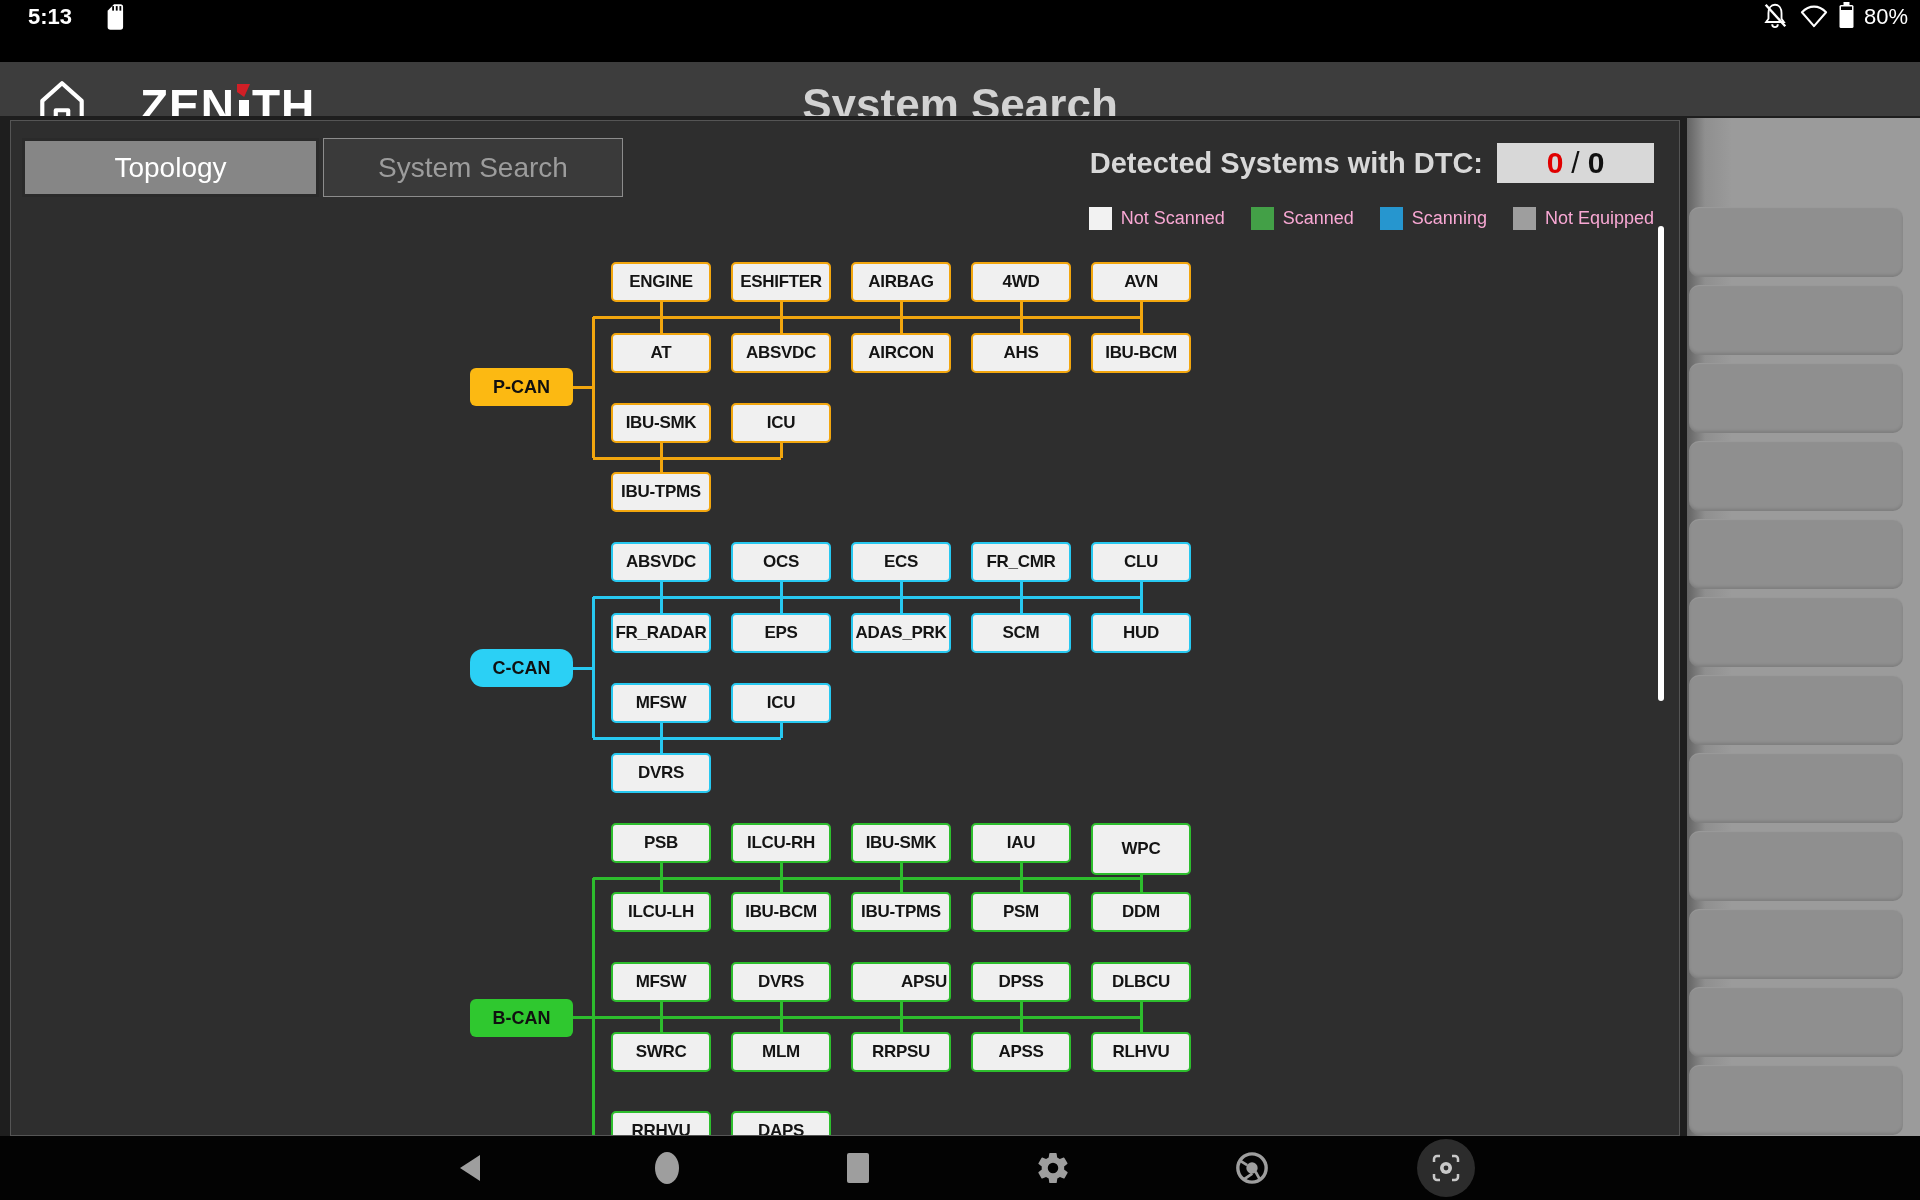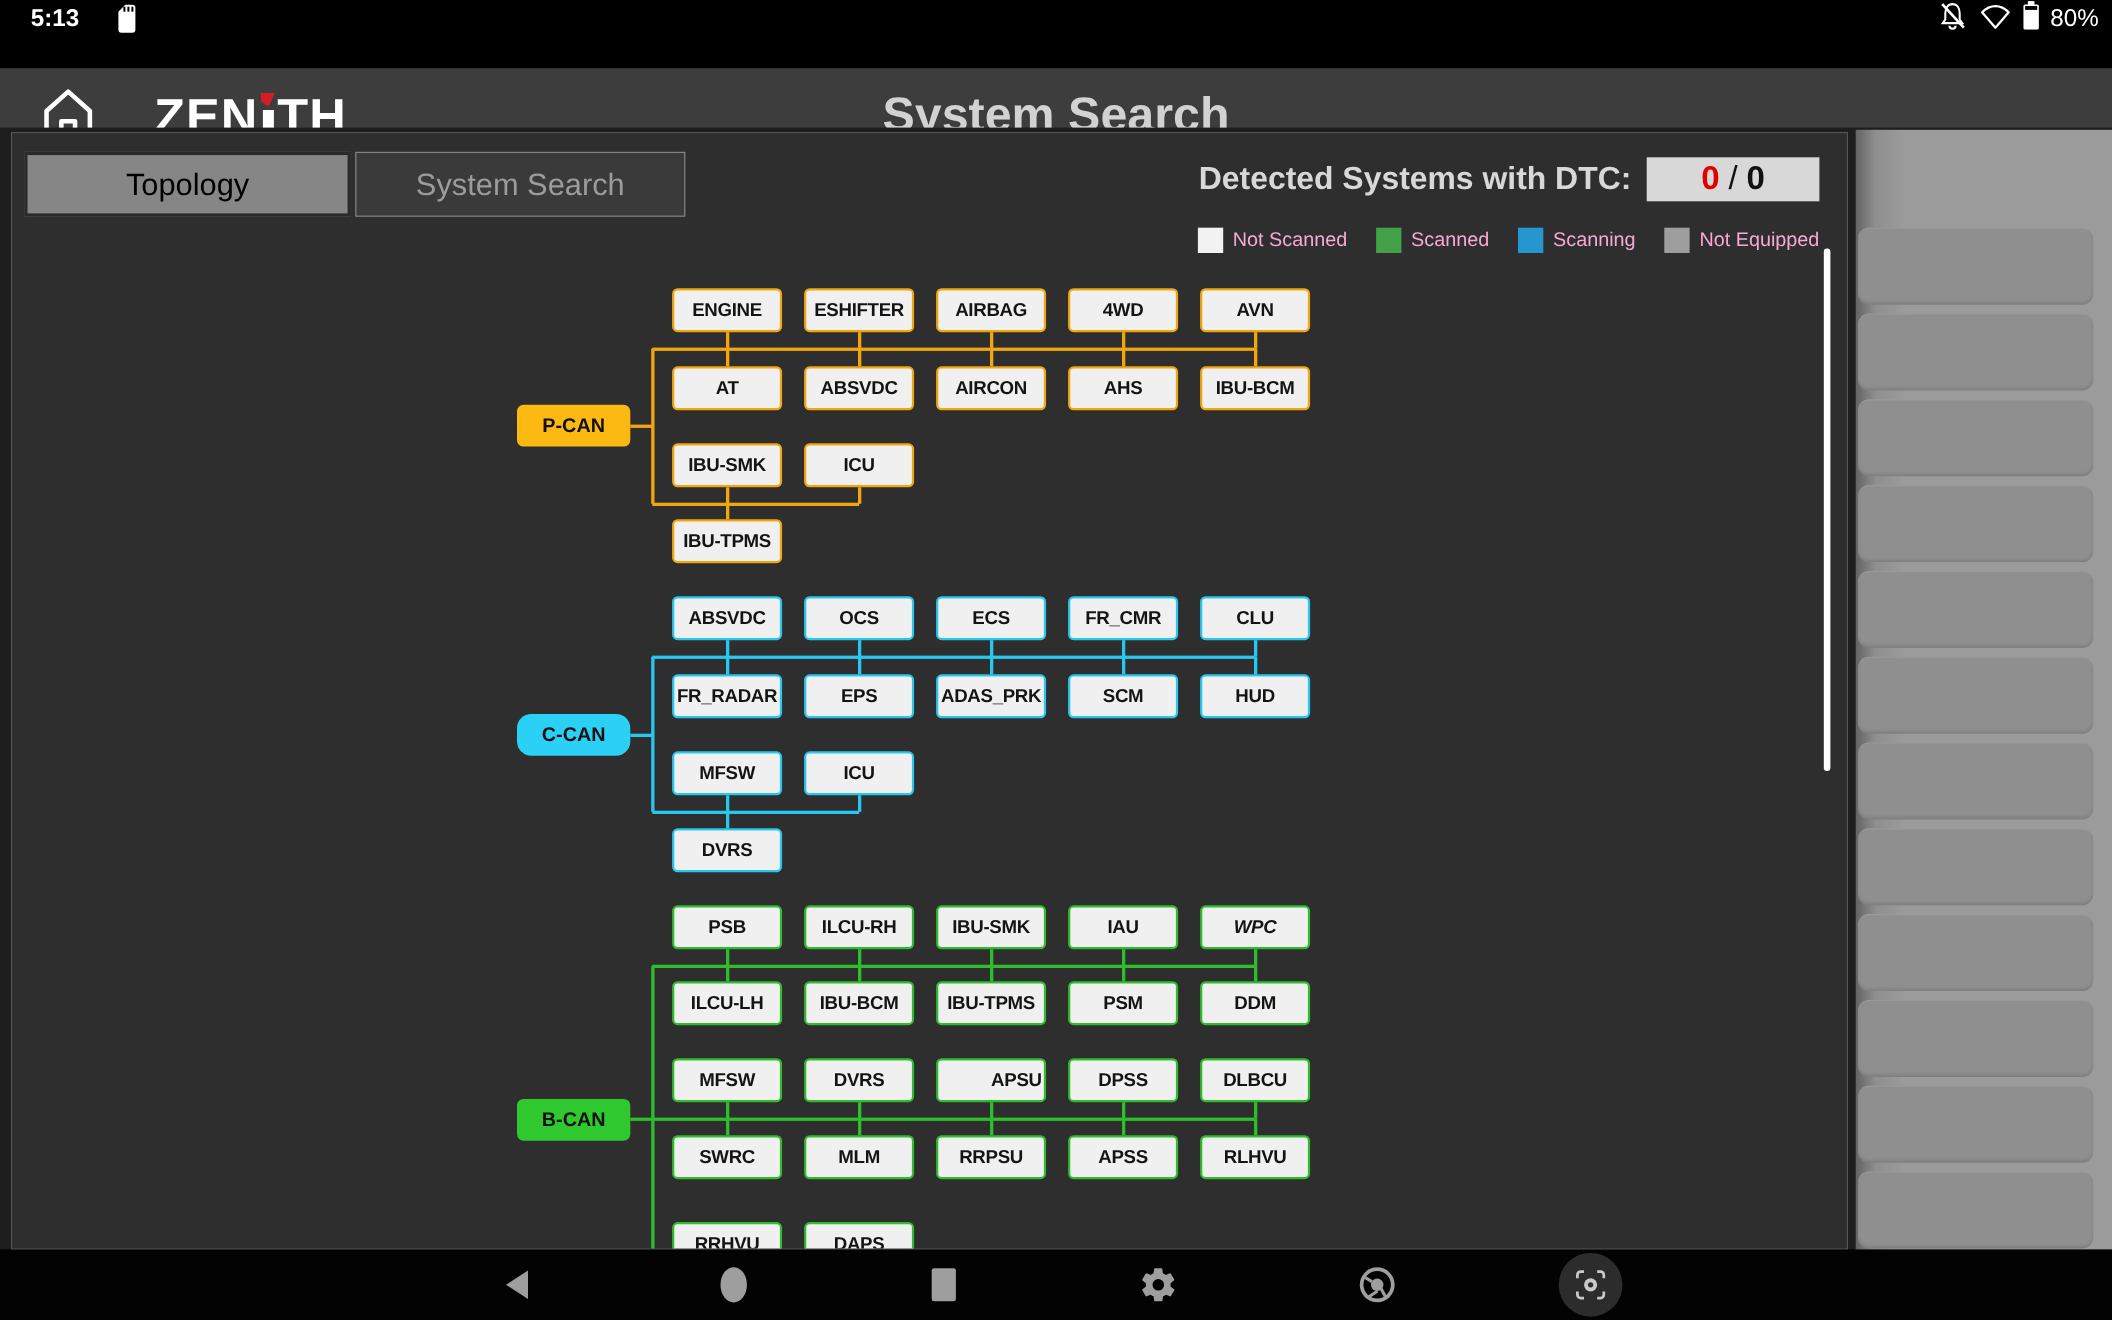--- a/index.html
+++ b/index.html
@@ -28,21 +28,21 @@
   .page-title{position:absolute;left:0;top:18px;width:1920px;text-align:center;
               color:#d2d2d2;font-size:44px;font-weight:700;}
 
   
   .main{position:absolute;left:0;top:116px;width:1920px;height:1020px;background:#1e1e1e;}
   .content{position:absolute;left:10px;top:4px;width:1670px;height:1016px;background:#2e2e2e;
            border:1px solid #555;box-sizing:border-box;overflow:hidden;}
 
   .tab{position:absolute;top:17px;height:59px;box-sizing:border-box;display:flex;
        align-items:center;justify-content:center;font-size:28px;cursor:pointer;}
-  .tab.active{left:11px;width:297px;background:#868686;border:3px solid #2a2a2a;color:#000000;}
+  .tab.active{left:11px;width:297px;background:#868686;border:3px solid #2a2a2a;color:#ffffff;}
   .tab.inactive{left:312px;width:300px;background:#3a3a3a;border:1px solid #8c8c8c;color:#9c9c9c;}
 
   .dtc-row{position:absolute;top:22px;right:25px;display:flex;align-items:center;gap:14px;}
   .dtc-label{color:#d8d8d8;font-size:29px;font-weight:700;}
   .dtc-box{width:157px;height:40px;background:#d8d8d8;display:flex;align-items:center;
            justify-content:center;gap:8px;font-size:30px;font-weight:700;color:#111;}
   .dtc-cur{color:#e00000;}
   .dtc-sep{font-weight:400;}
 
   .legend{position:absolute;top:86px;right:25px;display:flex;align-items:center;gap:26px;}
@@ -250,21 +250,21 @@
         <div class="tline" style="left: 1128.5px; top: 881px; width: 3px; height: 15px; background: rgb(45, 189, 45);"></div>
         <div class="tline" style="left: 648.5px; top: 896px; width: 3px; height: 15px; background: rgb(45, 189, 45);"></div>
         <div class="tline" style="left: 768.5px; top: 896px; width: 3px; height: 15px; background: rgb(45, 189, 45);"></div>
         <div class="tline" style="left: 888.5px; top: 896px; width: 3px; height: 15px; background: rgb(45, 189, 45);"></div>
         <div class="tline" style="left: 1008.5px; top: 896px; width: 3px; height: 15px; background: rgb(45, 189, 45);"></div>
         <div class="tline" style="left: 1128.5px; top: 896px; width: 3px; height: 15px; background: rgb(45, 189, 45);"></div>
         <div class="tnode" style="left: 600px; top: 702px; width: 100px; height: 40px; border-color: rgb(45, 189, 45);">PSB</div>
         <div class="tnode" style="left: 720px; top: 702px; width: 100px; height: 40px; border-color: rgb(45, 189, 45);">ILCU-RH</div>
         <div class="tnode" style="left: 840px; top: 702px; width: 100px; height: 40px; border-color: rgb(45, 189, 45);">IBU-SMK</div>
         <div class="tnode" style="left: 960px; top: 702px; width: 100px; height: 40px; border-color: rgb(45, 189, 45);">IAU</div>
-        <div class="tnode" style="left: 1080px; top: 702px; width: 100px; height: 40px; border-color: rgb(45, 189, 45); font-style: italic;">WPC</div>
+        <div class="tnode" style="left: 1080px; top: 702px; width: 100px; height: 52px; border-color: rgb(45, 189, 45);">WPC</div>
         <div class="tnode" style="left: 600px; top: 771px; width: 100px; height: 40px; border-color: rgb(45, 189, 45);">ILCU-LH</div>
         <div class="tnode" style="left: 720px; top: 771px; width: 100px; height: 40px; border-color: rgb(45, 189, 45);">IBU-BCM</div>
         <div class="tnode" style="left: 840px; top: 771px; width: 100px; height: 40px; border-color: rgb(45, 189, 45);">IBU-TPMS</div>
         <div class="tnode" style="left: 960px; top: 771px; width: 100px; height: 40px; border-color: rgb(45, 189, 45);">PSM</div>
         <div class="tnode" style="left: 1080px; top: 771px; width: 100px; height: 40px; border-color: rgb(45, 189, 45);">DDM</div>
         <div class="tnode" style="left: 600px; top: 841px; width: 100px; height: 40px; border-color: rgb(45, 189, 45);">MFSW</div>
         <div class="tnode" style="left: 720px; top: 841px; width: 100px; height: 40px; border-color: rgb(45, 189, 45);">DVRS</div>
         <div class="tnode" style="left: 840px; top: 841px; width: 100px; height: 40px; border-color: rgb(45, 189, 45); padding-left: 46px;">APSU</div>
         <div class="tnode" style="left: 960px; top: 841px; width: 100px; height: 40px; border-color: rgb(45, 189, 45);">DPSS</div>
         <div class="tnode" style="left: 1080px; top: 841px; width: 100px; height: 40px; border-color: rgb(45, 189, 45);">DLBCU</div>

